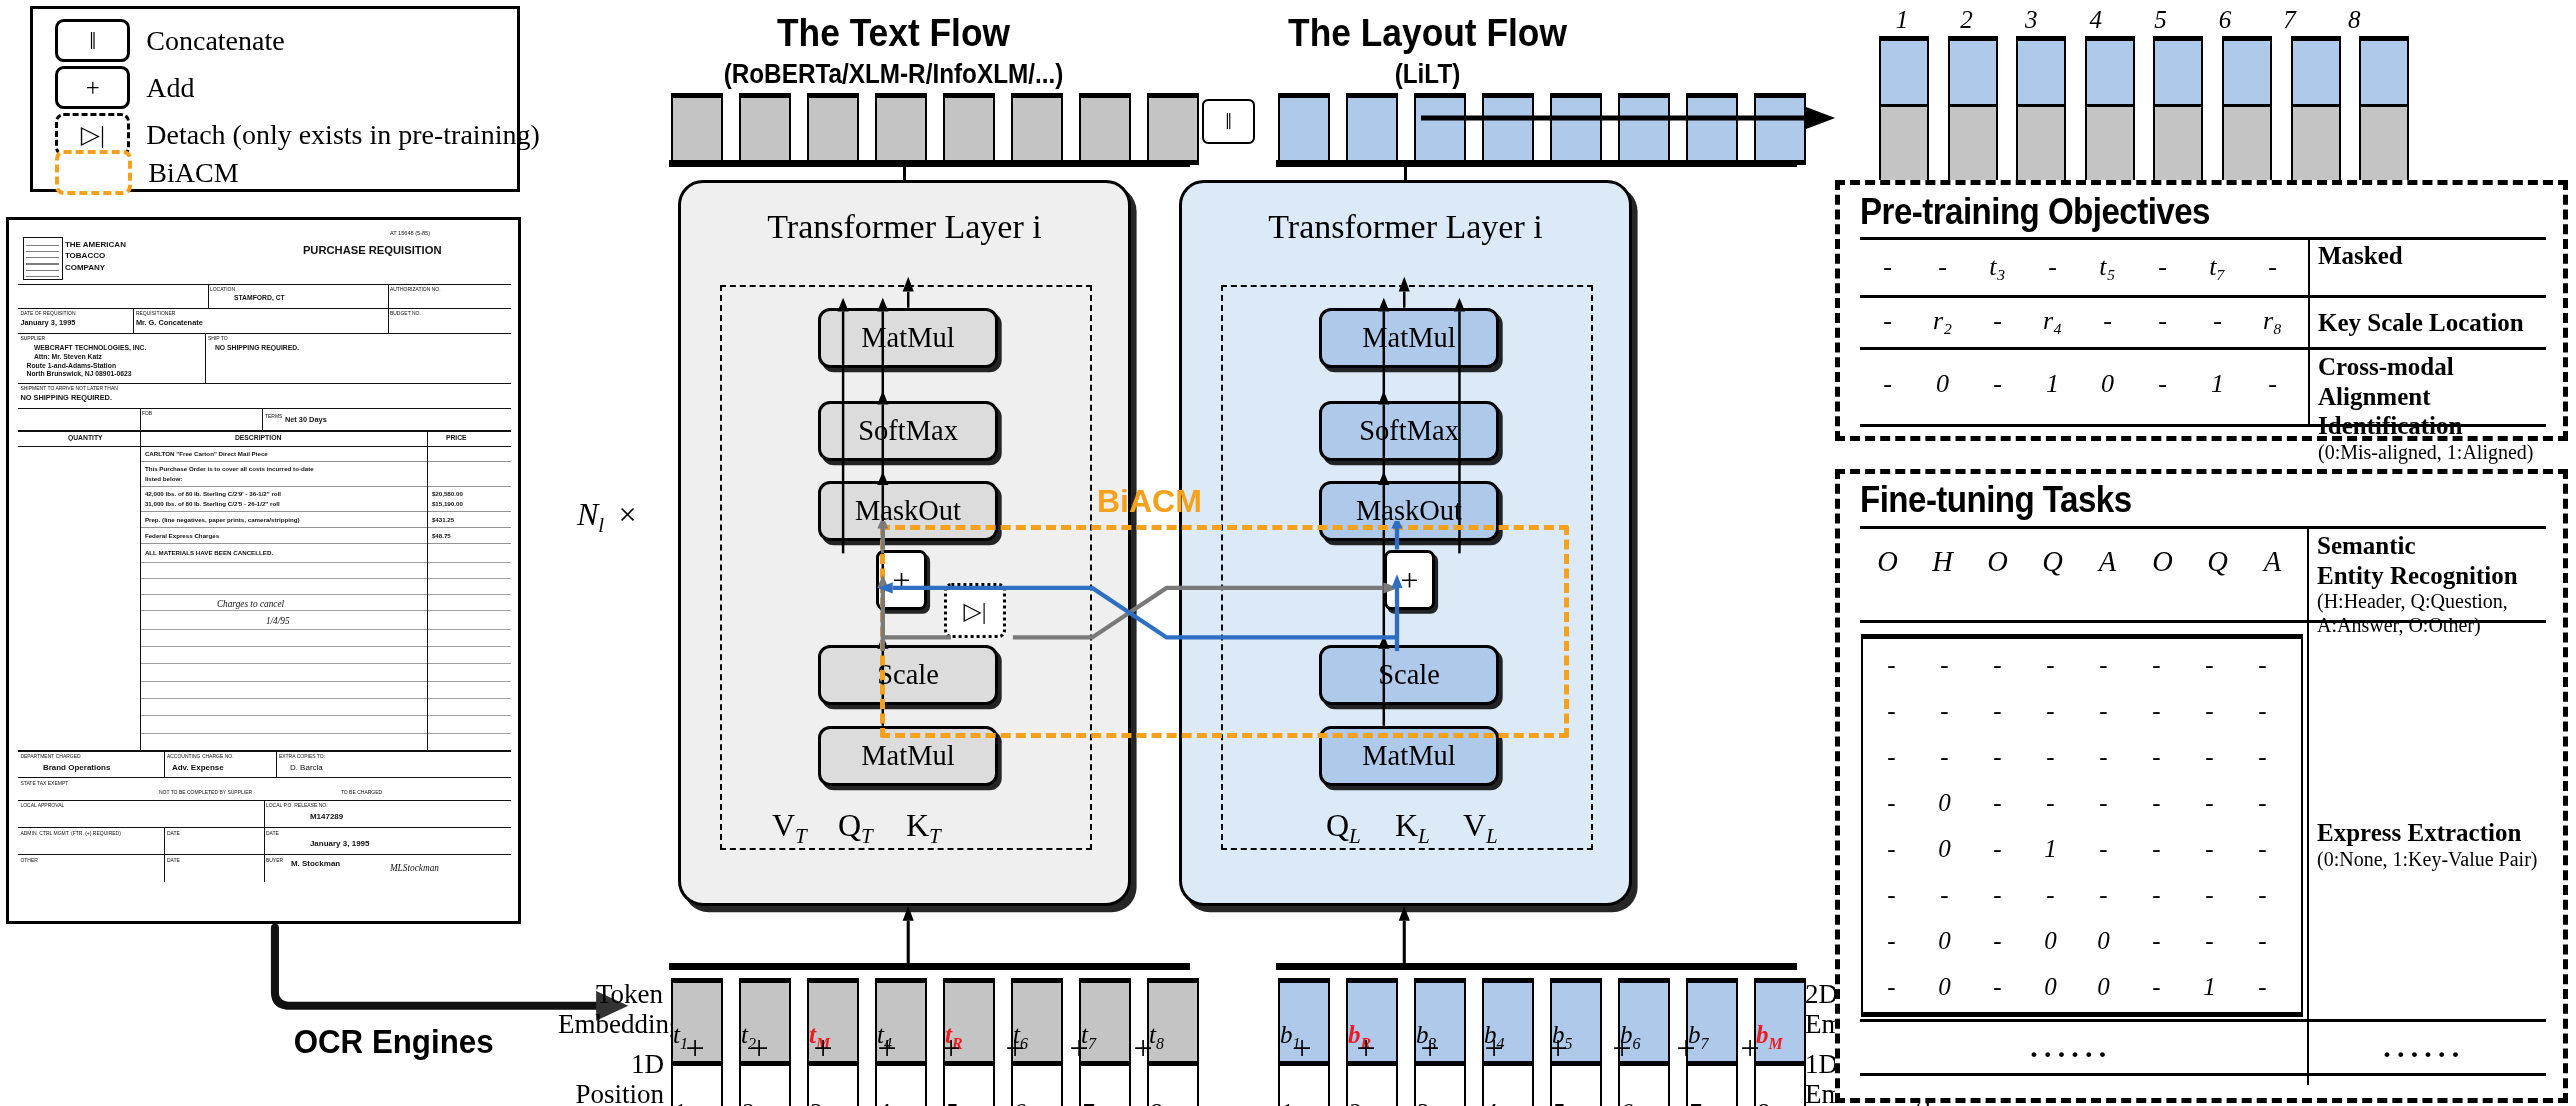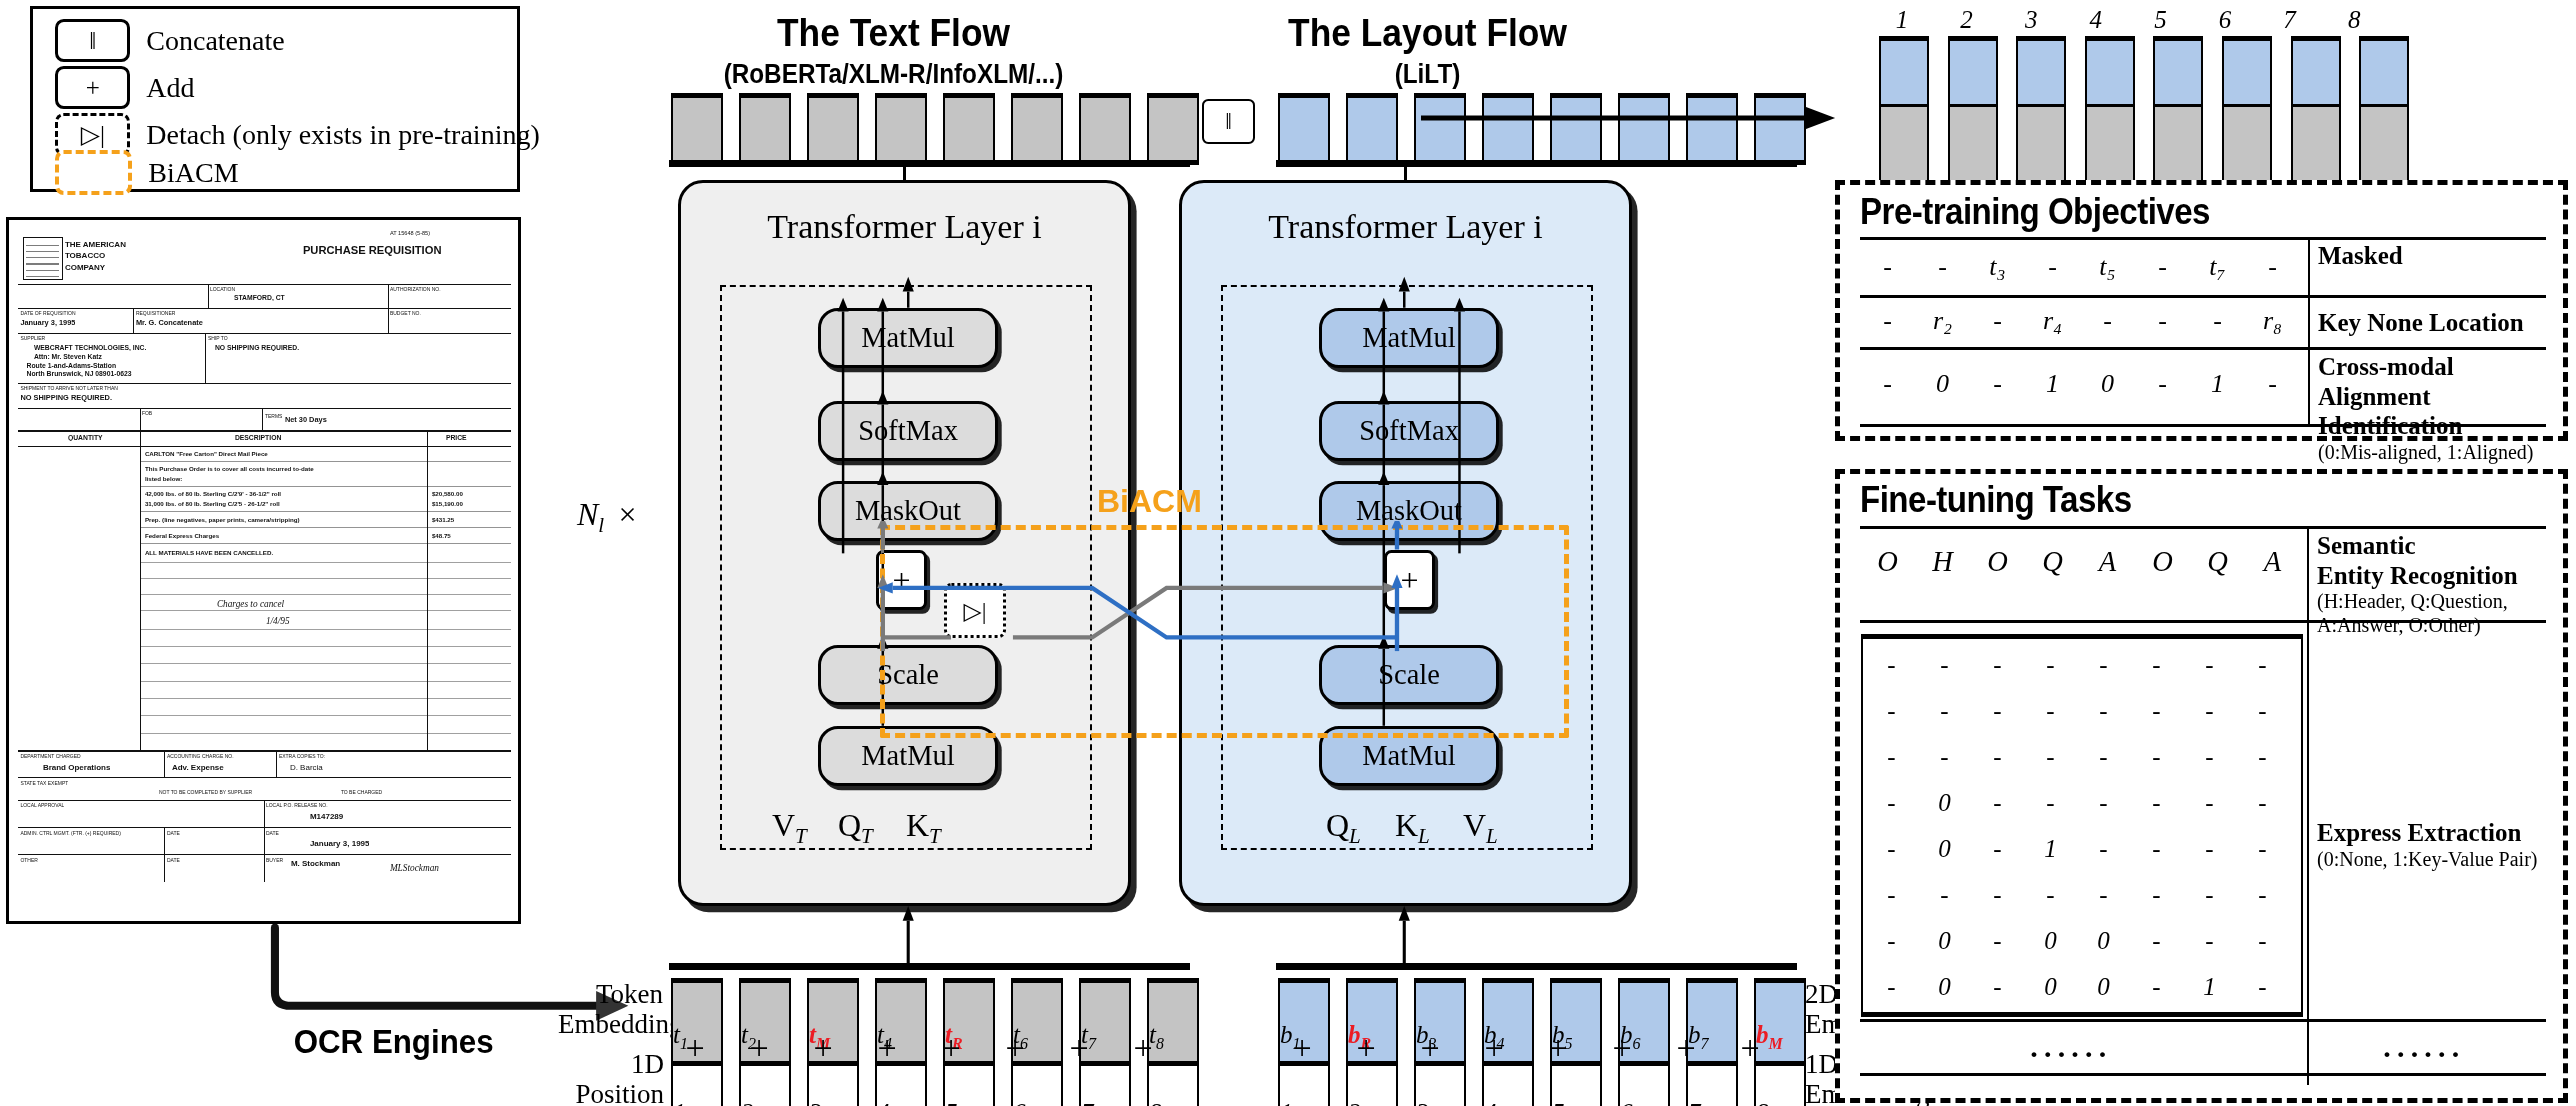--- a/index.html
+++ b/index.html
@@ -21,21 +21,21 @@
   #doc{left:6.2px;top:217px;width:515px;height:707px;border:3.7px solid #000;background:#fff;overflow:hidden;}
   #doc .sheet{position:absolute;inset:8.7px;background:#fff;}
   .dl{position:absolute;background:#111;}
   .dtxt{position:absolute;font-family:"Liberation Sans",sans-serif;color:#111;
         white-space:nowrap;overflow:hidden;}
   .logo{position:absolute;border:1.9px solid #111;background:#fff;}
   .hatch{position:absolute;background:
       repeating-linear-gradient(0deg,#111 0 1.2px,transparent 1.2px 6.2px);opacity:.55;}
 
   
-  .node{border:3.1px solid #000;border-radius:20px;font-size:28.5px;
+  .node{border:3.1px solid #000;border-radius:12px;font-size:28.5px;
         box-shadow:3.7px 4.3px 0 rgba(0,0,0,.85);}
   .node.text{background:#DCDCDC;}
   .node.layout{background:#AFC9EA;}
   .plusnode{width:51px;height:60px;border:3.1px solid #000;border-radius:7.4px;background:#fff;
             font-size:32px;box-shadow:3.1px 3.7px 0 rgba(0,0,0,.85);}
   .detach{width:62px;height:55px;border:3.7px dotted #000;border-radius:7.4px;background:#fff;}
 
   .flowpanel{border:3.7px solid #000;border-radius:25px;box-shadow:5.6px 6.2px 0 rgba(0,0,0,.85);}
   .flowpanel.text{background:#EFEFEF;}
   .flowpanel.layout{background:#DCEAF8;}
@@ -589,21 +589,21 @@
     <div style="width: 55px; text-align: center; font-size: 26px; font-style: italic;">-</div>
     <div style="width: 55px; text-align: center; font-size: 26px; font-style: italic;">r₂</div>
     <div style="width: 55px; text-align: center; font-size: 26px; font-style: italic;">-</div>
     <div style="width: 55px; text-align: center; font-size: 26px; font-style: italic;">r₄</div>
     <div style="width: 55px; text-align: center; font-size: 26px; font-style: italic;">-</div>
     <div style="width: 55px; text-align: center; font-size: 26px; font-style: italic;">-</div>
     <div style="width: 55px; text-align: center; font-size: 26px; font-style: italic;">-</div>
     <div style="width: 55px; text-align: center; font-size: 26px; font-style: italic;">r₈</div>
   </div>
 <div class="taskname" style="left:2318px;top:308px">
-  <div>Key None Location</div>
+  <div>Key Scale Location</div>
 </div>
 
 <div class="abs" id="pt-row-2" style="left:1860px;top:369px;width:444px;display:flex">
     <div style="width: 55px; text-align: center; font-size: 26px; font-style: italic;">-</div>
     <div style="width: 55px; text-align: center; font-size: 26px; font-style: italic;">0</div>
     <div style="width: 55px; text-align: center; font-size: 26px; font-style: italic;">-</div>
     <div style="width: 55px; text-align: center; font-size: 26px; font-style: italic;">1</div>
     <div style="width: 55px; text-align: center; font-size: 26px; font-style: italic;">0</div>
     <div style="width: 55px; text-align: center; font-size: 26px; font-style: italic;">-</div>
     <div style="width: 55px; text-align: center; font-size: 26px; font-style: italic;">1</div>

